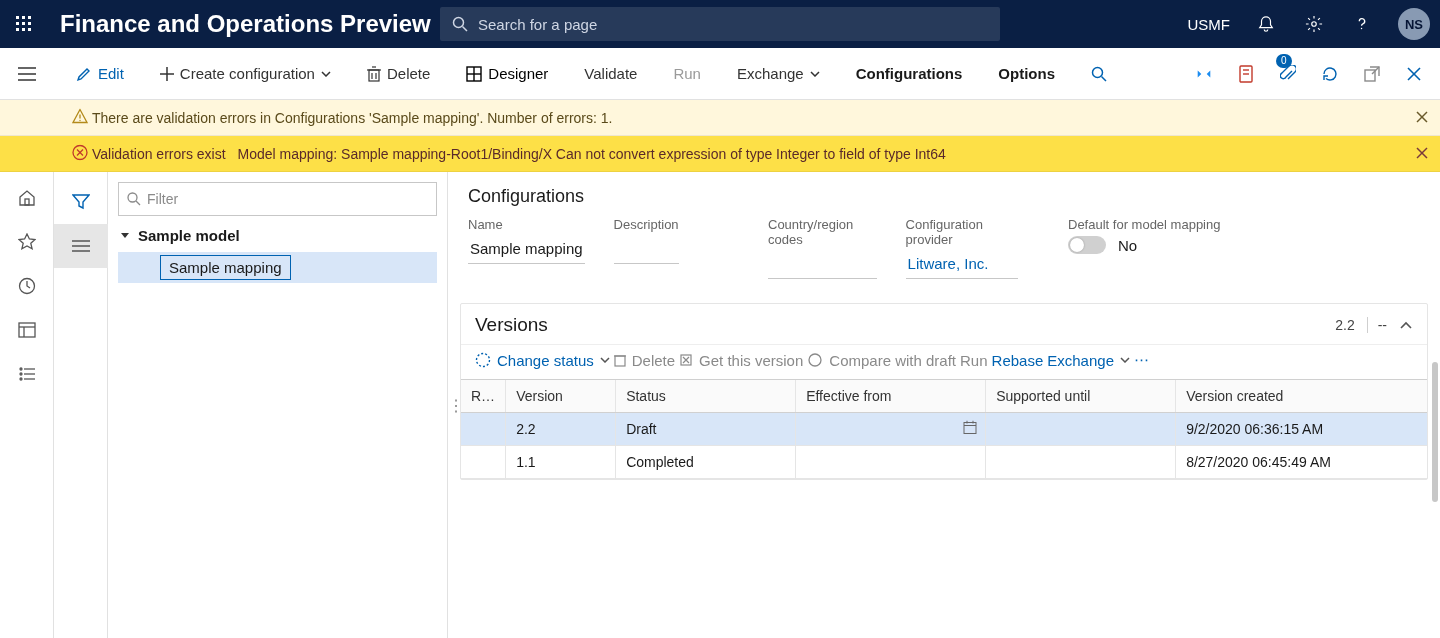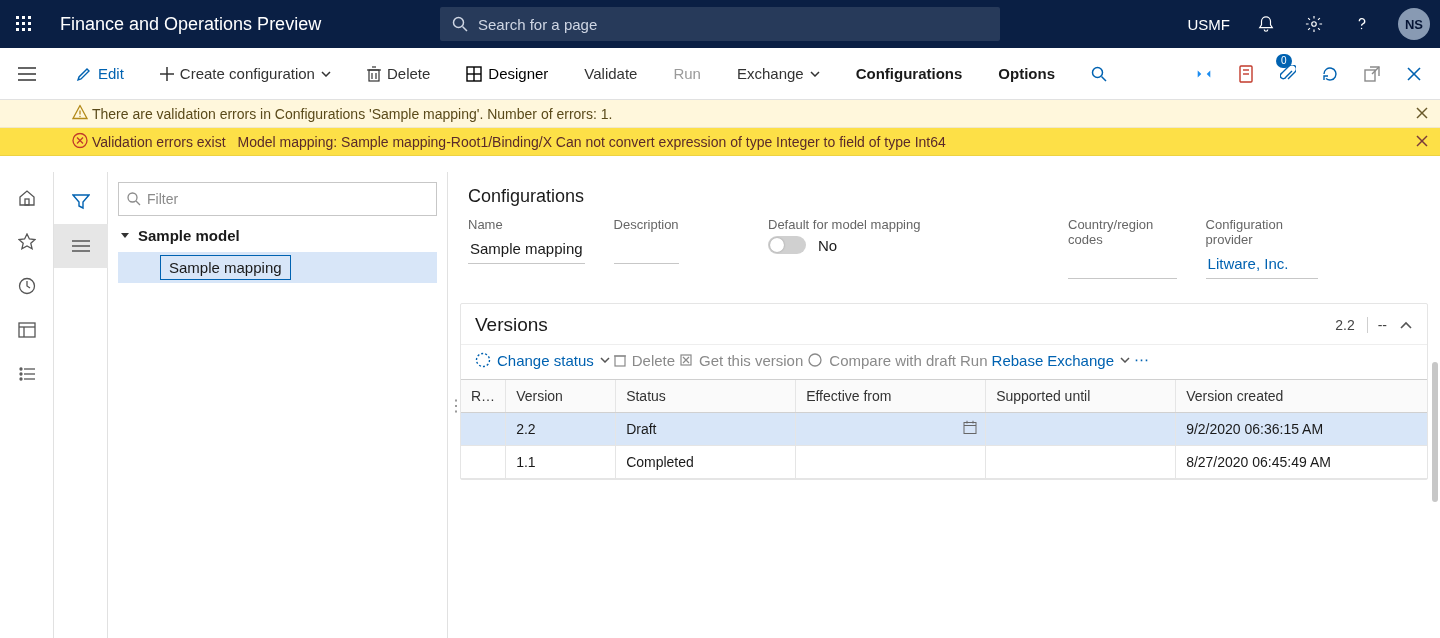--- a/index.html
+++ b/index.html
@@ -2,41 +2,41 @@
 <html><head>
 <meta charset="utf-8">
 <style>
   * { box-sizing: border-box; margin: 0; padding: 0; font-family: "Segoe UI", Arial, sans-serif; }
   html, body { width: 1440px; height: 638px; overflow: hidden; }
   body { background: #fff; color: #1a1a1a; }
 
   
   .topbar { display: flex; align-items: center; height: 48px; background: #0a1f44; color: #fff; }
   .topbar .waffle { width: 48px; height: 48px; display: flex; align-items: center; justify-content: center; cursor: pointer; }
-  .topbar .app-title { font-size: 18px; font-weight: 400; margin-left: 12px; }
+  .topbar .app-title { font-size: 24px; font-weight: 700; margin-left: 12px; }
   .topbar .search-box { margin-left: auto; margin-right: auto; background: rgba(255,255,255,0.12); border-radius: 2px; width: 560px; height: 34px; display: flex; align-items: center; padding: 0 12px; color: #cfd6e4; font-size: 15px; position: absolute; left: 50%; transform: translateX(-50%); }
   .topbar .search-box svg { margin-right: 10px; flex-shrink: 0; }
   .topbar .right { margin-left: auto; display: flex; align-items: center; gap: 4px; height: 48px; }
   .topbar .right .it { width: 44px; height: 48px; display: flex; align-items: center; justify-content: center; cursor: pointer; font-size: 15px; }
   .topbar .right .legal-text { width: auto; padding: 0 10px; font-size: 15px; }
   .topbar .avatar { width: 32px; height: 32px; border-radius: 50%; background: #889ab3; color: #061535; display: flex; align-items: center; justify-content: center; font-size: 13px; font-weight: 600; margin: 0 10px; }
 
   
   .cmdbar { display: flex; align-items: center; height: 52px; border-bottom: 1px solid #e1e1e1; background: #fff; }
   .cmdbar .hamburger { width: 54px; height: 52px; display: flex; align-items: center; justify-content: center; cursor: pointer; }
   .cmdbar .actions { display: flex; align-items: center; gap: 12px; height: 52px; padding-left: 10px; flex: 1; }
   .cmdbar .actions .btn { display: inline-flex; align-items: center; gap: 6px; padding: 0 12px; height: 100%; font-size: 15px; color: #333; cursor: pointer; }
   .cmdbar .actions .btn.disabled { color: #9a9a9a; cursor: default; }
   .cmdbar .actions .btn svg { flex-shrink: 0; }
   .cmdbar .actions .btn.strong { font-weight: 600; color: #1a1a1a; }
   .cmdbar .rtools { display: flex; align-items: center; gap: 6px; padding-right: 8px; height: 52px; }
   .cmdbar .rtools .ic { width: 36px; height: 52px; display: flex; align-items: center; justify-content: center; cursor: pointer; }
 
   
-  .msg { display: flex; align-items: center; height: 28px; font-size: 14px; padding-left: 70px; position: relative; border-bottom: 1px solid #00000010; }
+  .msg { display: flex; align-items: center; height: 36px; font-size: 14px; padding-left: 70px; position: relative; border-bottom: 1px solid #00000010; }
   .msg .close-x { position: absolute; right: 12px; top: 50%; transform: translateY(-50%); cursor: pointer; }
   .msg.warn { background: #fff7dc; color: #5a4a1a; }
   .msg.error { background: #fde047; color: #5a2a2a; }
   .msg .micon { position: absolute; left: 72px; top: 50%; transform: translateY(-50%); }
   .msg .mtext { margin-left: 22px; }
   .msg.error .sub { margin-left: 12px; color: #5a2a2a; }
 
   
   .main { position: absolute; top: 172px; bottom: 0; left: 0; right: 0; display: flex; }
   .siderail { width: 54px; background: #fff; border-right: 1px solid #e1e1e1; display: flex; flex-direction: column; align-items: center; padding-top: 4px; gap: 0; }
@@ -387,37 +387,37 @@
           <span class="flabel">Name</span>
           <span class="fval">Sample mapping</span>
         </div>
         <div class="ffield">
           <span class="flabel">Description</span>
           <span class="fval empty"></span>
         </div>
       </div>
       <div class="form-col">
         <div class="ffield">
+          <span class="flabel">Country/region codes</span>
+          <span class="fval empty"></span>
+        </div>
+        <div class="ffield">
+          <span class="flabel">Configuration provider</span>
+          <span class="fval link">Litware, Inc.</span>
+        </div>
+      </div>
+      <div class="form-col">
+        <div class="ffield">
           <span class="flabel">Default for model mapping</span>
           <div class="toggle-row">
             <div class="toggle">
                 <div class="knob"></div>
               </div>
             <span class="tlabel">No</span>
           </div>
-        </div>
-      </div>
-      <div class="form-col">
-        <div class="ffield">
-          <span class="flabel">Country/region codes</span>
-          <span class="fval empty"></span>
-        </div>
-        <div class="ffield">
-          <span class="flabel">Configuration provider</span>
-          <span class="fval link">Litware, Inc.</span>
         </div>
       </div>
     </div>
 
     <div class="versions">
       <div class="vtitlebar">
         <span class="vtitle">Versions</span>
         <span class="spacer"></span>
         <span class="vnum">2.2</span>
         <span class="dash">--</span>

